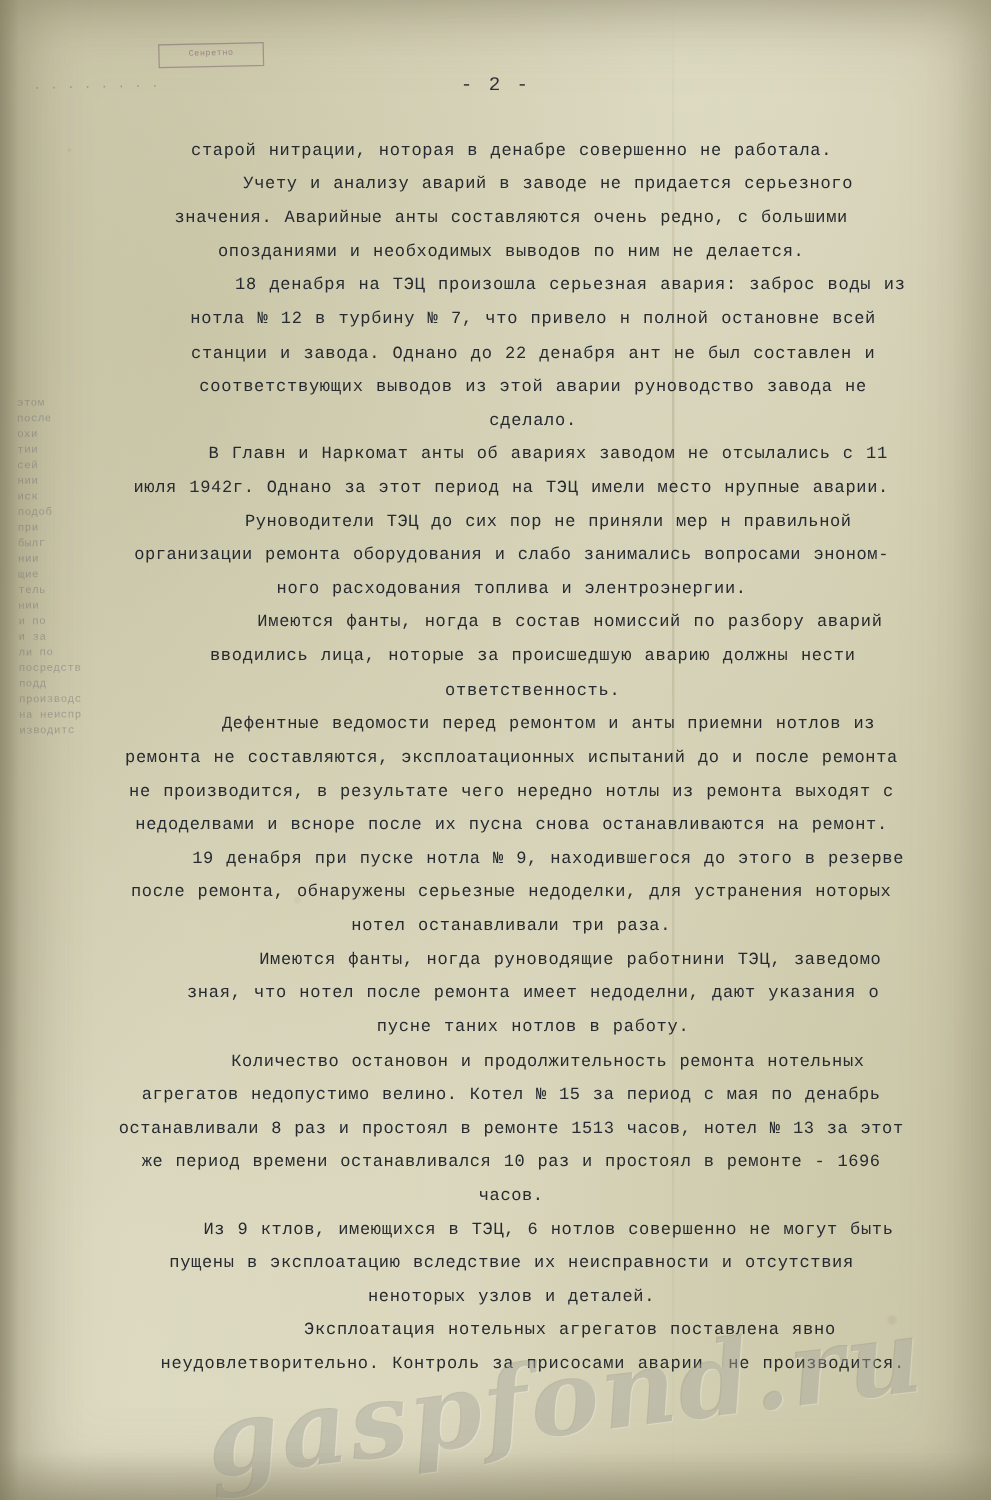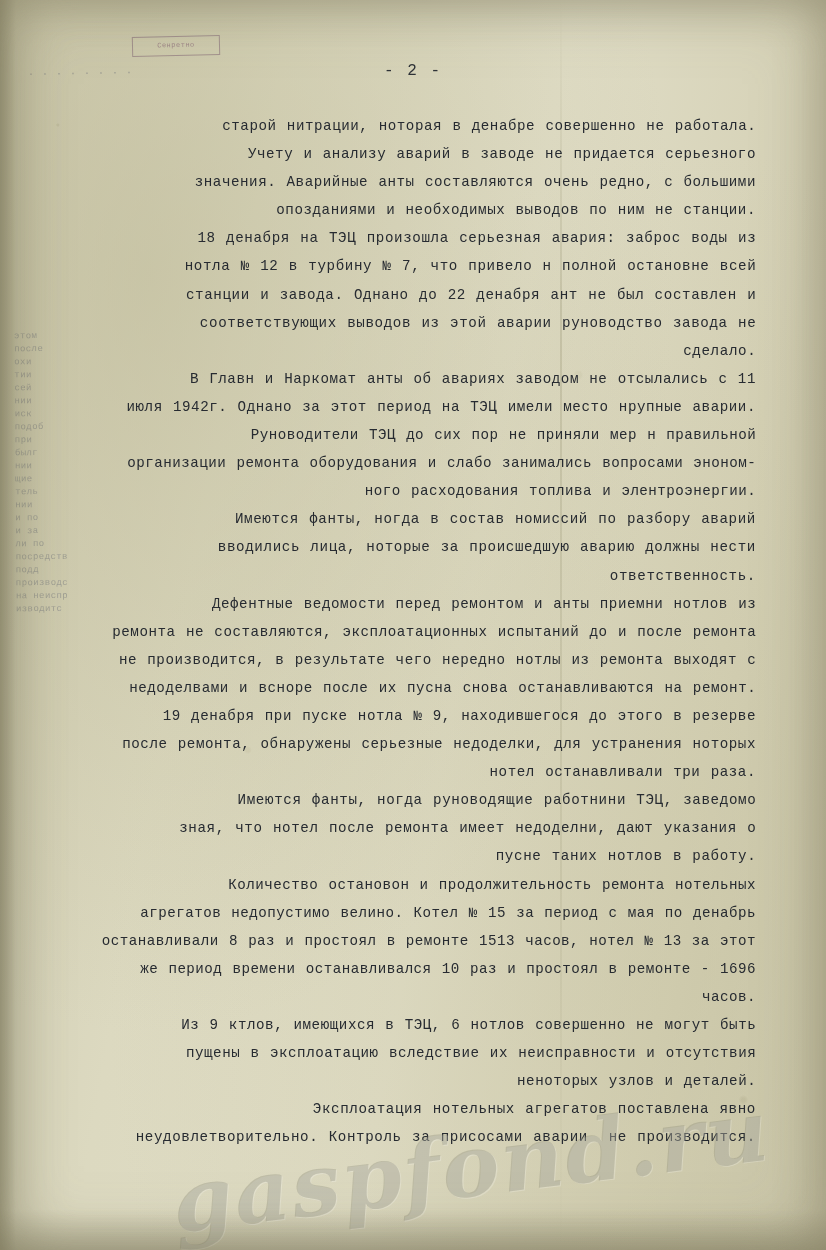--- a/index.html
+++ b/index.html
@@ -104,21 +104,21 @@
 
   .body-text {
     position: absolute;
     left: 96px;
     top: 112px;
     width: 660px;
     font-size: 14.2px;
     line-height: 28.1px;
     color: #272b31;
     letter-spacing: 0.55px;
-    text-align: right;
+    text-align: center;
     word-spacing: 1.2px;
   }
 
   .body-text p {
     margin: 0;
     text-indent: 0;
     white-space: pre-wrap;
   }
 
   
@@ -200,21 +200,21 @@
 и за
 ли по
 посредств
 подд
 производс
 на неиспр
 изводитс</div>
 
   <div class="body-text">
     <p>старой нитрации, ноторая в денабре совершенно не работала.</p>
-    <p>      Учету и анализу аварий в заводе не придается серьезного значения. Аварийные анты составляются очень редно, с большими опозданиями и необходимых выводов по ним не станции.</p>
+    <p>      Учету и анализу аварий в заводе не придается серьезного значения. Аварийные анты составляются очень редно, с большими опозданиями и необходимых выводов по ним не делается.</p>
     <p>      18 денабря на ТЭЦ произошла серьезная авария: заброс воды из нотла № 12 в турбину № 7, что привело н полной остановне всей станции и завода. Однано до 22 денабря ант не был составлен и соответствующих выводов из этой аварии руноводство завода не сделало.</p>
     <p>      В Главн и Наркомат анты об авариях заводом не отсылались с 11 июля 1942г. Однано за этот период на ТЭЦ имели место нрупные аварии.</p>
     <p>      Руноводители ТЭЦ до сих пор не приняли мер н правильной организации ремонта оборудования и слабо занимались вопросами эноном-ного расходования топлива и элентроэнергии.</p>
     <p>      Имеются фанты, ногда в состав номиссий по разбору аварий вводились лица, ноторые за происшедшую аварию должны нести ответственность.</p>
     <p>      Дефентные ведомости перед ремонтом и анты приемни нотлов из ремонта не составляются, эксплоатационных испытаний до и после ремонта не производится, в результате чего нередно нотлы из ремонта выходят с недоделвами и всноре после их пусна снова останавливаются на ремонт.</p>
     <p>      19 денабря при пуске нотла № 9, находившегося до этого в резерве после ремонта, обнаружены серьезные недоделки, для устранения ноторых нотел останавливали три раза.</p>
     <p>      Имеются фанты, ногда руноводящие работнини ТЭЦ, заведомо зная, что нотел после ремонта имеет недоделни, дают указания о пусне таних нотлов в работу.</p>
     <p>      Количество остановон и продолжительность ремонта нотельных агрегатов недопустимо велино. Котел № 15 за период с мая по денабрь останавливали 8 раз и простоял в ремонте 1513 часов, нотел № 13 за этот же период времени останавливался 10 раз и простоял в ремонте - 1696 часов.</p>
     <p>      Из 9 ктлов, имеющихся в ТЭЦ, 6 нотлов совершенно не могут быть пущены в эксплоатацию вследствие их неисправности и отсутствия неноторых узлов и деталей.</p>
     <p>      Эксплоатация нотельных агрегатов поставлена явно неудовлетворительно. Контроль за присосами аварии  не производится.</p>

